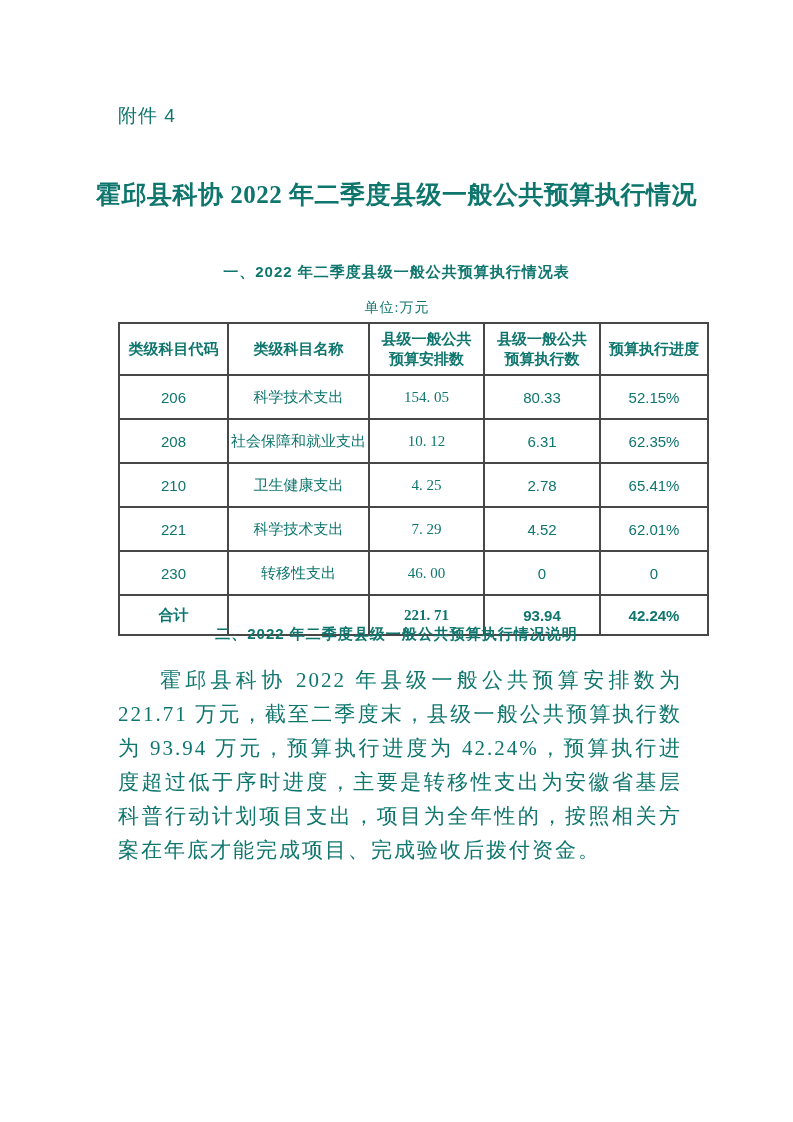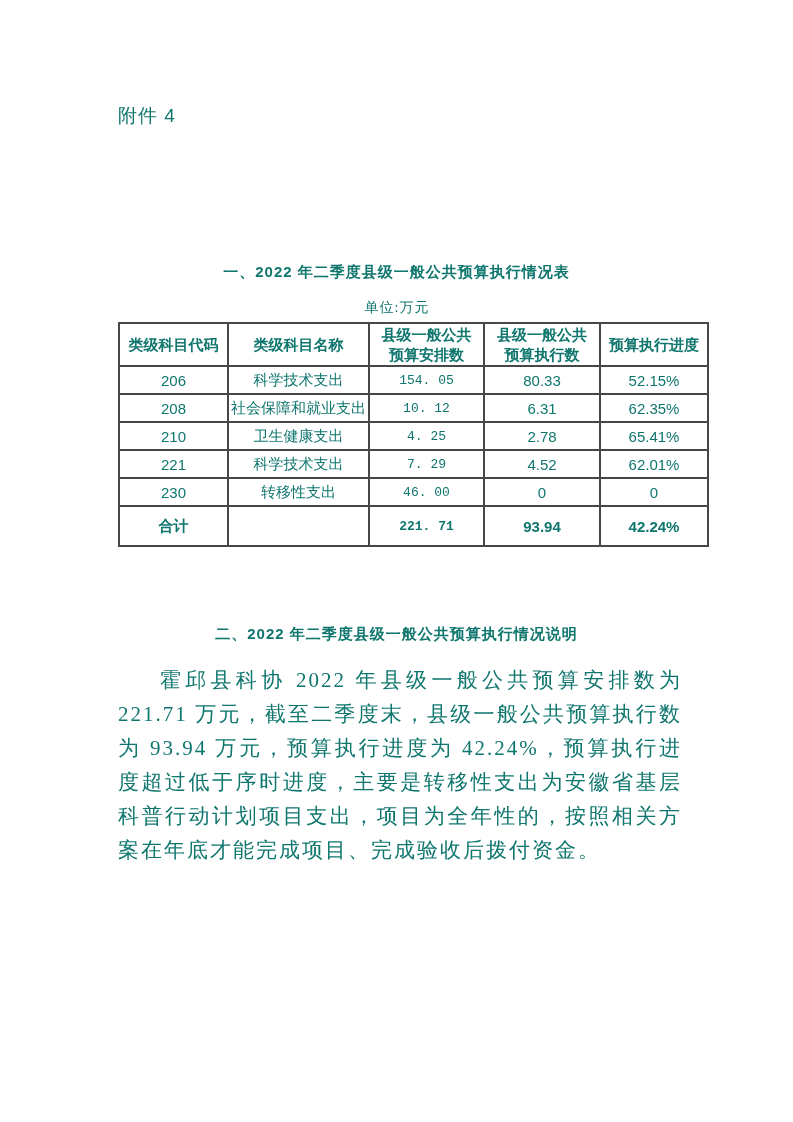--- a/index.html
+++ b/index.html
@@ -61,41 +61,41 @@
     border-collapse: collapse;
     table-layout: fixed;
   }
   table.budget td, table.budget th {
     border: 2px solid #474747;
     text-align: center;
     vertical-align: middle;
     padding: 0;
     overflow: hidden;
   }
-  table.budget tr.header-row { height: 43px; }
-  table.budget tr.data-row { height: 28px; }
+  table.budget tr.header-row { height: 52px; }
+  table.budget tr.data-row { height: 44px; }
   table.budget tr.total-row { height: 40px; }
   th.col-header {
     font-family: "Liberation Sans", sans-serif;
     font-size: 15px;
     font-weight: bold;
     white-space: pre-line;
     line-height: 20px;
   }
   td.cell-code {
     font-family: "Liberation Sans", sans-serif;
     font-size: 15px;
   }
   td.cell-name {
     font-family: "Liberation Serif", serif;
     font-size: 15px;
   }
   td.cell-budget {
-    font-family: Liberation Mono, monospace;
-    font-size: 13px;
+    font-family: Liberation Serif, serif;
+    font-size: 15px;
   }
   td.cell-executed, td.cell-progress {
     font-family: "Liberation Sans", sans-serif;
     font-size: 15px;
   }
   tr.total-row td { font-weight: bold; }
   tr.total-row td.cell-code { font-family: "Liberation Sans", sans-serif; }
   .explain-para {
     position: absolute;
     left: 118px;
@@ -109,20 +109,21 @@
     font-family: "Liberation Serif", serif;
   }
 </style>
 </head>
 <body>
 
 <div class="page">
 
   <div class="attachment">附件 4</div>
 
+  <div class="doc-title">霍邱县科协 2022 年二季度县级一般公共预算执行情况</div>
 
   <div class="section-heading h1">一、2022 年二季度县级一般公共预算执行情况表</div>
 
   <div class="unit-note">单位:万元</div>
 
   <table class="budget">
     <colgroup>
       <col style="width:109px">
       <col style="width:141px">
       <col style="width:115px">

